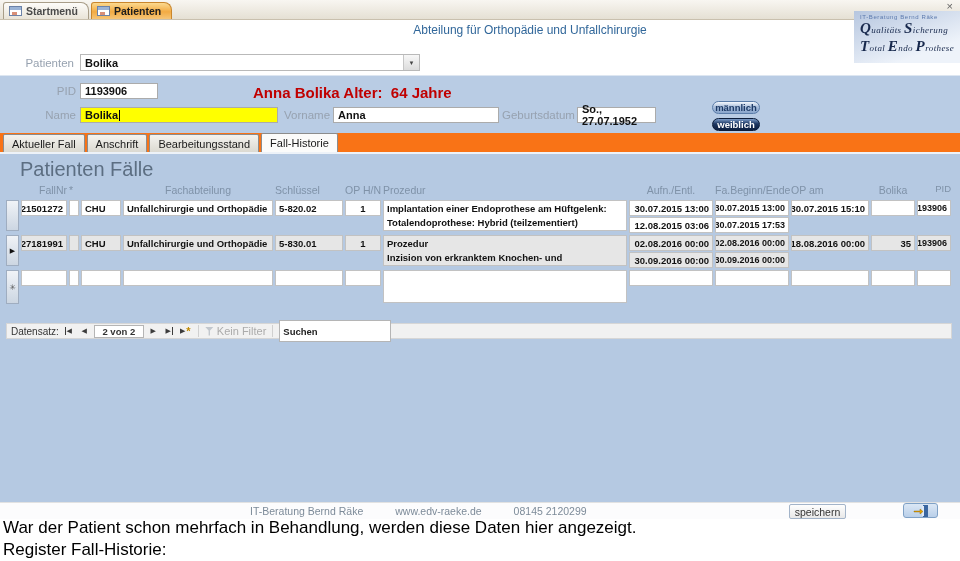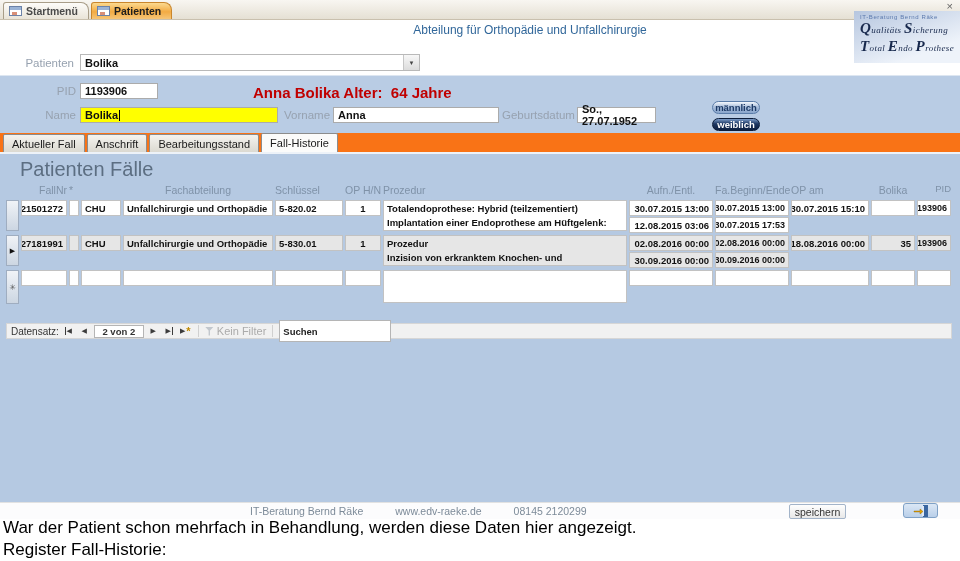--- a/index.html
+++ b/index.html
@@ -171,22 +171,22 @@
 
         <div class="row">
           <div class="sel"></div>
           <div class="field c-fallnr right">21501272</div>
           <div class="field c-star"></div>
           <div class="field c-code">CHU</div>
           <div class="field c-fach">Unfallchirurgie und Orthopädie</div>
           <div class="field c-schl">5-820.02</div>
           <div class="field c-ophn center">1</div>
           <div class="field two c-proz">
+              <span>Implantation einer Endoprothese am Hüftgelenk:</span>
               <span>Totalendoprothese: Hybrid (teilzementiert)</span>
-              <span>Implantation einer Endoprothese am Hüftgelenk:</span>
             </div>
           <div class="stack c-aufn">
             <div class="field right" style="width:84px;">30.07.2015 13:00</div>
             <div class="field right" style="width:84px;">12.08.2015 03:06</div>
           </div>
           <div class="stack c-fabe">
             <div class="field right" style="width:74px; font-size:9px;">30.07.2015 13:00</div>
             <div class="field right" style="width:74px; font-size:9px;">30.07.2015 17:53</div>
           </div>
           <div class="field c-opam right">30.07.2015 15:10</div>

